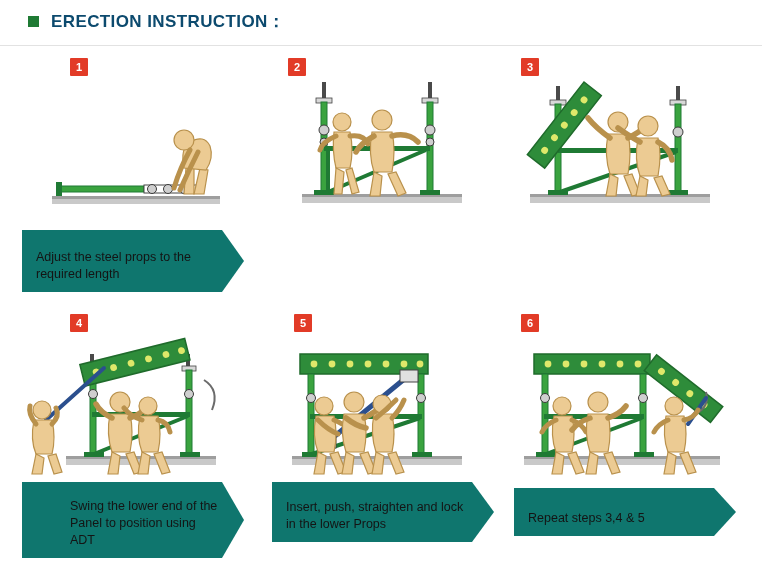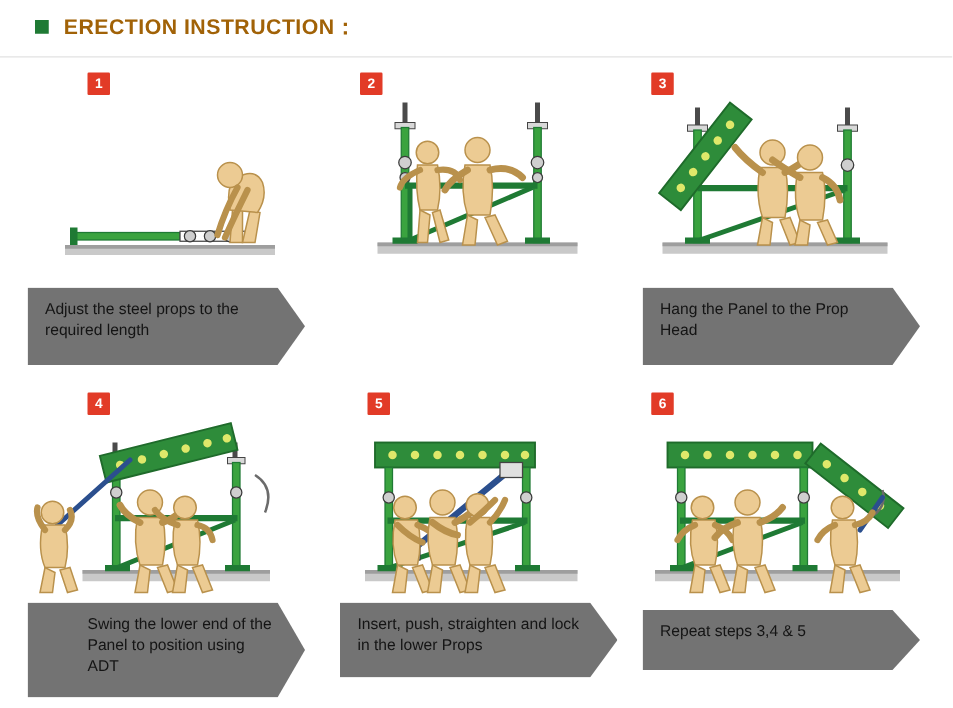--- a/index.html
+++ b/index.html
@@ -35,21 +35,21 @@
   .header-bullet {
     width: 11px;
     height: 11px;
     background: #1f7a34;
     margin-right: 12px;
     flex: none;
   }
   .header-title {
     font-size: 17px;
     font-weight: bold;
-    color: #a16207;
+    color: #0c4a6e;
     letter-spacing: 0.4px;
     white-space: nowrap;
   }
   .header-rule {
     position: absolute;
     left: 0;
     top: 45px;
     width: 762px;
     height: 1px;
     background: #e2e2e2;
@@ -100,28 +100,28 @@
     top: 24px;
     width: 247px;
     height: 150px;
   }
 
   
   .caption {
     position: absolute;
     left: 14px;
     width: 222px;
-    background: #737373;
+    background: #0f766e;
     color: #141414;
     font-size: 12.5px;
     line-height: 17px;
     box-sizing: border-box;
     padding: 9px 26px 9px 14px;
     display: flex;
-    align-items: flex-start;
+    align-items: flex-end;
     min-height: 48px;
     clip-path: polygon(0 0, calc(100% - 22px) 0, 100% 50%, calc(100% - 22px) 100%, 0 100%);
   }
   .caption.top { top: 182px; }
   .caption.bottom { top: 178px; }
   .caption.tall { min-height: 62px; }
   .caption-text { display: block; }
 
   
   .caption.one-line { min-height: 44px; }
@@ -261,23 +261,20 @@
         </g>
         <g fill="#eccb93" stroke="#b9914c" stroke-width="1.2">
           <circle cx="148" cy="54" r="10"></circle>
           <path d="M138 66 Q134 88 140 104 L158 104 Q162 82 158 66 Z"></path>
           <path d="M140 104 L136 124 L146 124 L148 108 Z"></path>
           <path d="M154 106 L162 124 L170 122 L162 104 Z"></path>
           <path d="M140 70 Q126 62 118 56" fill="none" stroke="#b9914c" stroke-width="5.5" stroke-linecap="round"></path>
           <path d="M158 70 Q170 76 172 88" fill="none" stroke="#b9914c" stroke-width="5.5" stroke-linecap="round"></path>
         </g>
       </svg>
-      <div class="caption top tall">
-        <span class="caption-text">Hang the Panel to the Prop Head</span>
-      </div>
     </div>
 
     <div class="step r1 c0">
       <div class="badge b4">4</div>
       <svg class="art" viewBox="0 0 247 150">
         <rect x="58" y="128" width="150" height="9" fill="#c9c9c9"></rect>
         <rect x="58" y="128" width="150" height="3" fill="#9e9e9e"></rect>
 
         <g>
           <rect x="82" y="26" width="4" height="14" fill="#4a4a4a"></rect>

